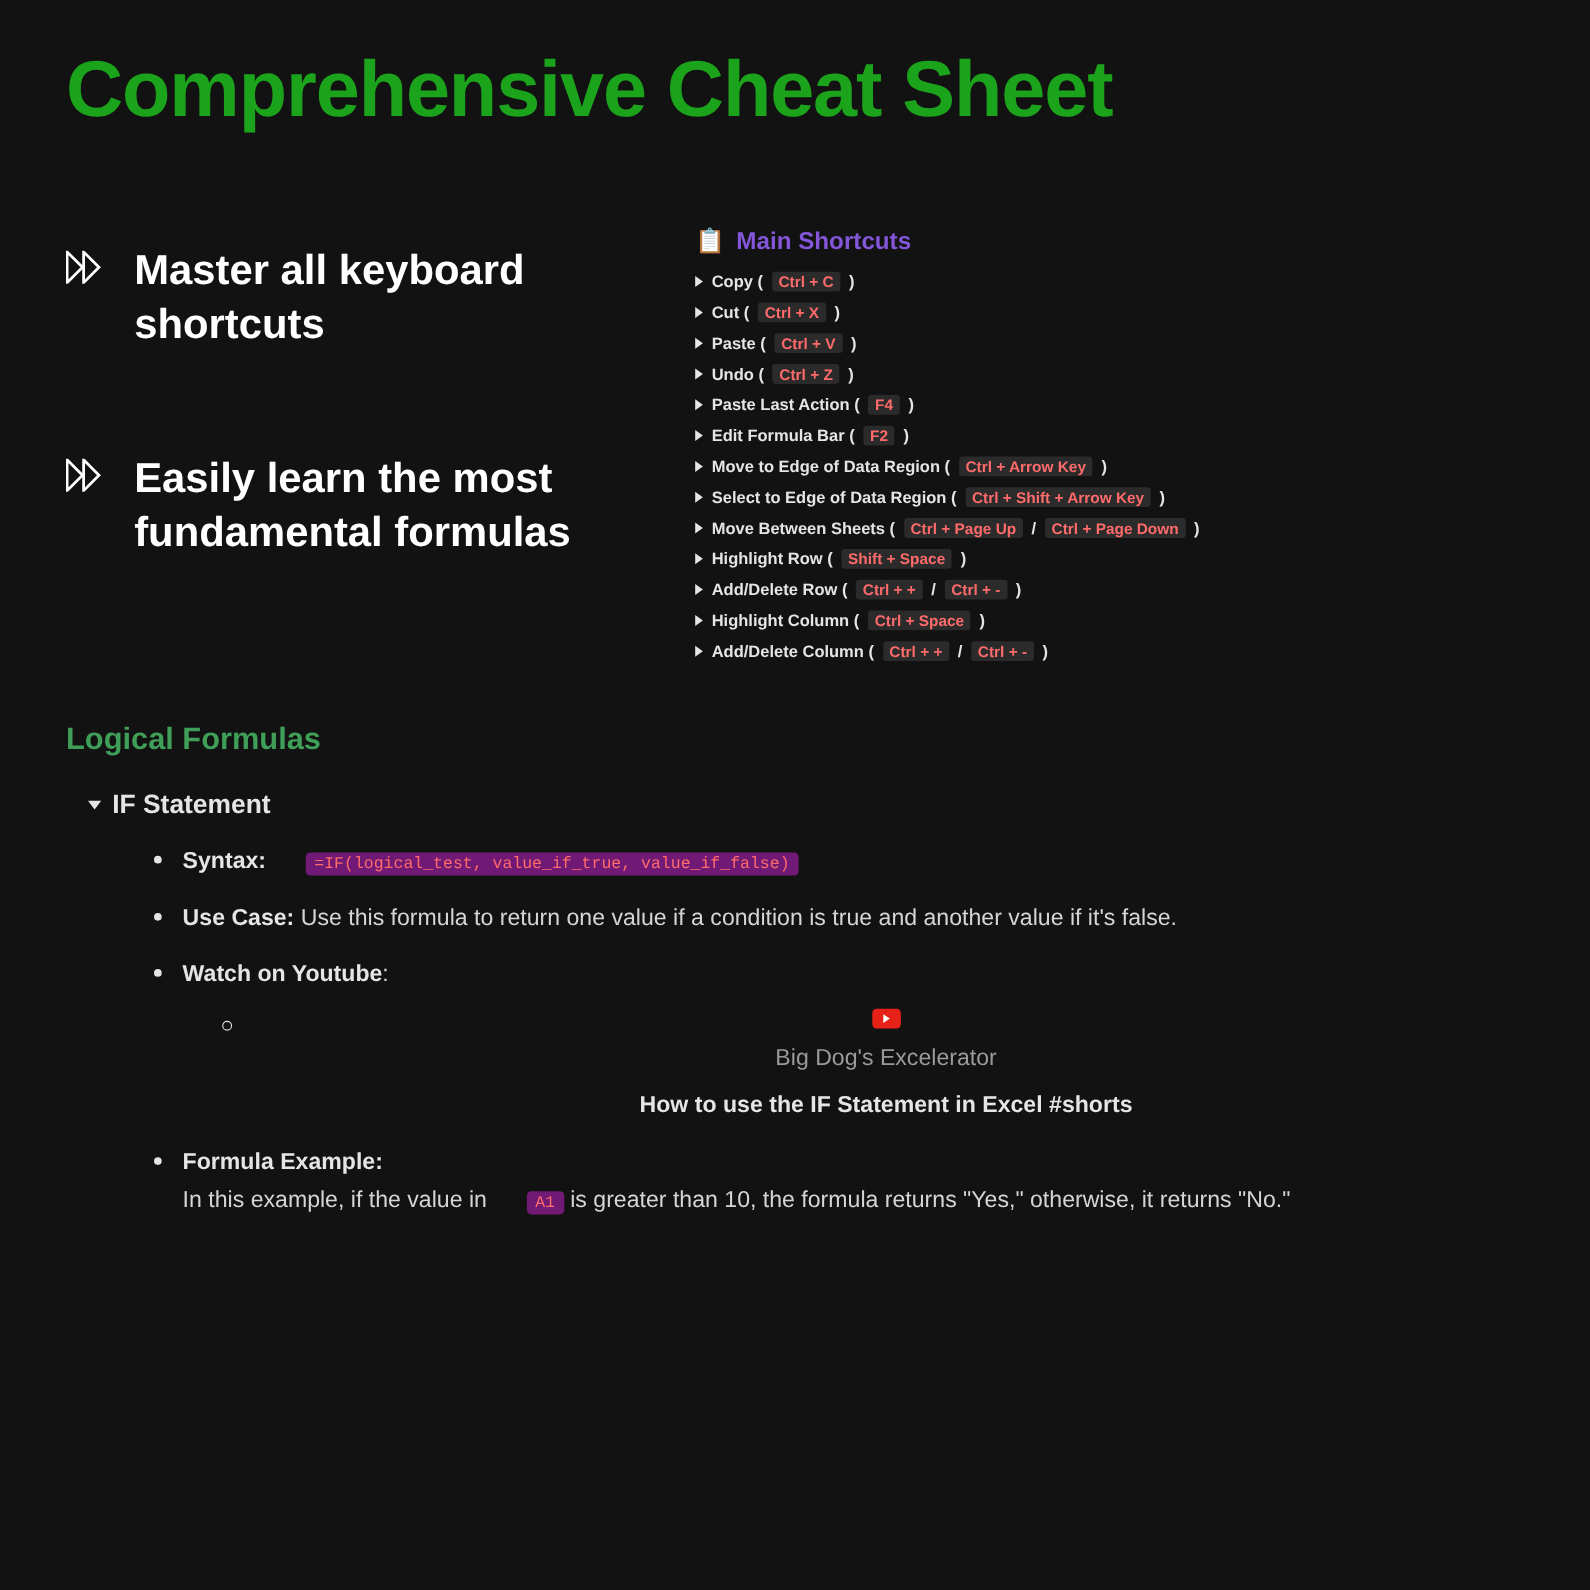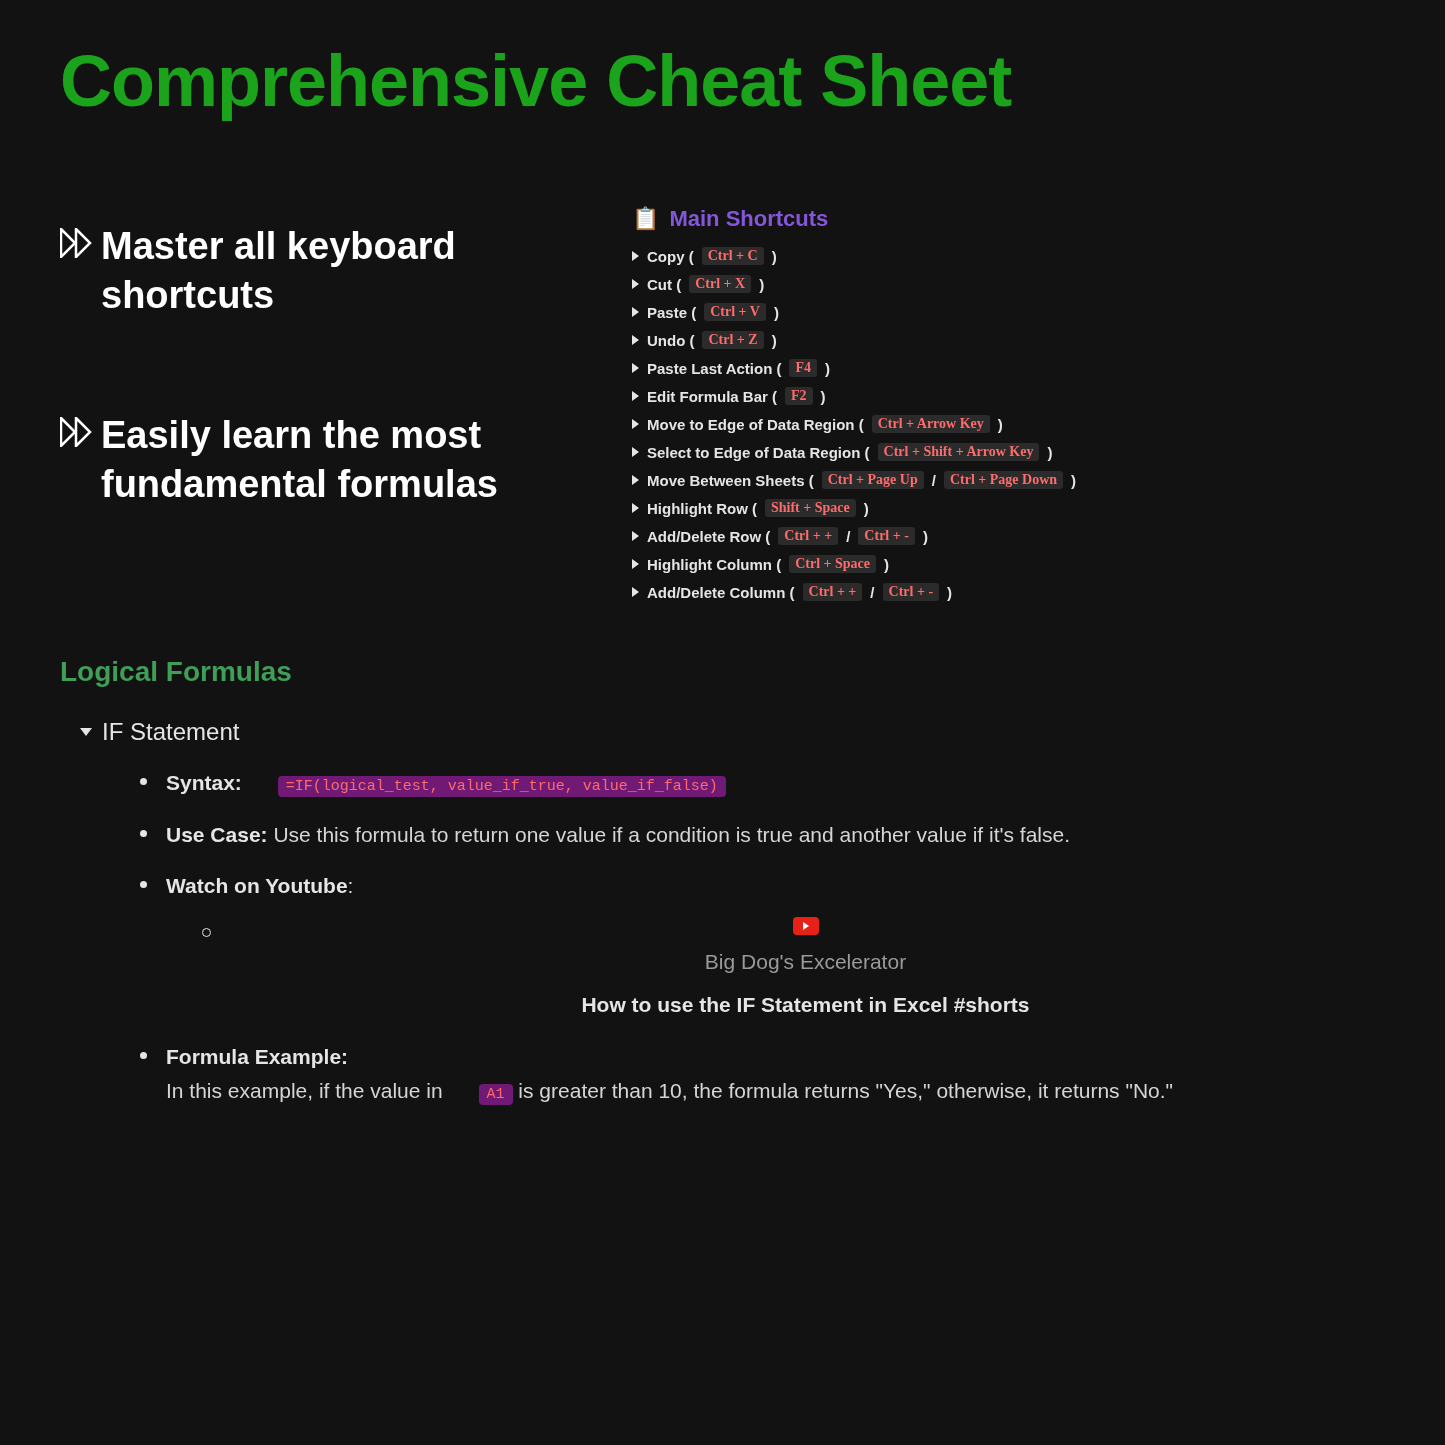--- a/index.html
+++ b/index.html
@@ -25,21 +25,21 @@
     gap: 40px;
     margin-bottom: 50px;
   }
   .bullets-col {
     flex: 0 0 520px;
     padding-top: 40px;
   }
   .big-bullet {
     display: flex;
     align-items: flex-start;
-    gap: 3px;
+    gap: 24px;
     margin-bottom: 90px;
   }
   .big-bullet .arrow {
     flex: 0 0 auto;
     margin-top: 6px;
   }
   .big-bullet .txt {
     font-size: 38px;
     font-weight: 700;
     color: #fff;
@@ -83,39 +83,39 @@
   .tri {
     display: inline-block;
     width: 0; height: 0;
     border-top: 5px solid transparent;
     border-bottom: 5px solid transparent;
     border-left: 7px solid #e5e5e5;
   }
   .kbd {
     background: #2b2b2b;
     color: #ff6b6b;
-    font-family: Liberation Serif, serif;
+    font-family: Liberation Sans, sans-serif;
     font-weight: 700;
     font-size: 14px;
     padding: 1px 6px;
     border-radius: 3px;
   }
   .sep { color: #e5e5e5; font-weight:700; }
   .section-heading {
     color: #3f9e57;
     font-size: 28px;
     font-weight: 700;
     margin: 20px 0 30px 0;
   }
   .expand-item {
     display: flex;
     align-items: center;
     gap: 10px;
     font-size: 24px;
-    font-weight: 400;
+    font-weight: 700;
     color: #e5e5e5;
     margin-left: 20px;
     margin-bottom: 20px;
   }
   .tri-down {
     display: inline-block;
     width: 0; height: 0;
     border-left: 6px solid transparent;
     border-right: 6px solid transparent;
     border-top: 8px solid #e5e5e5;

